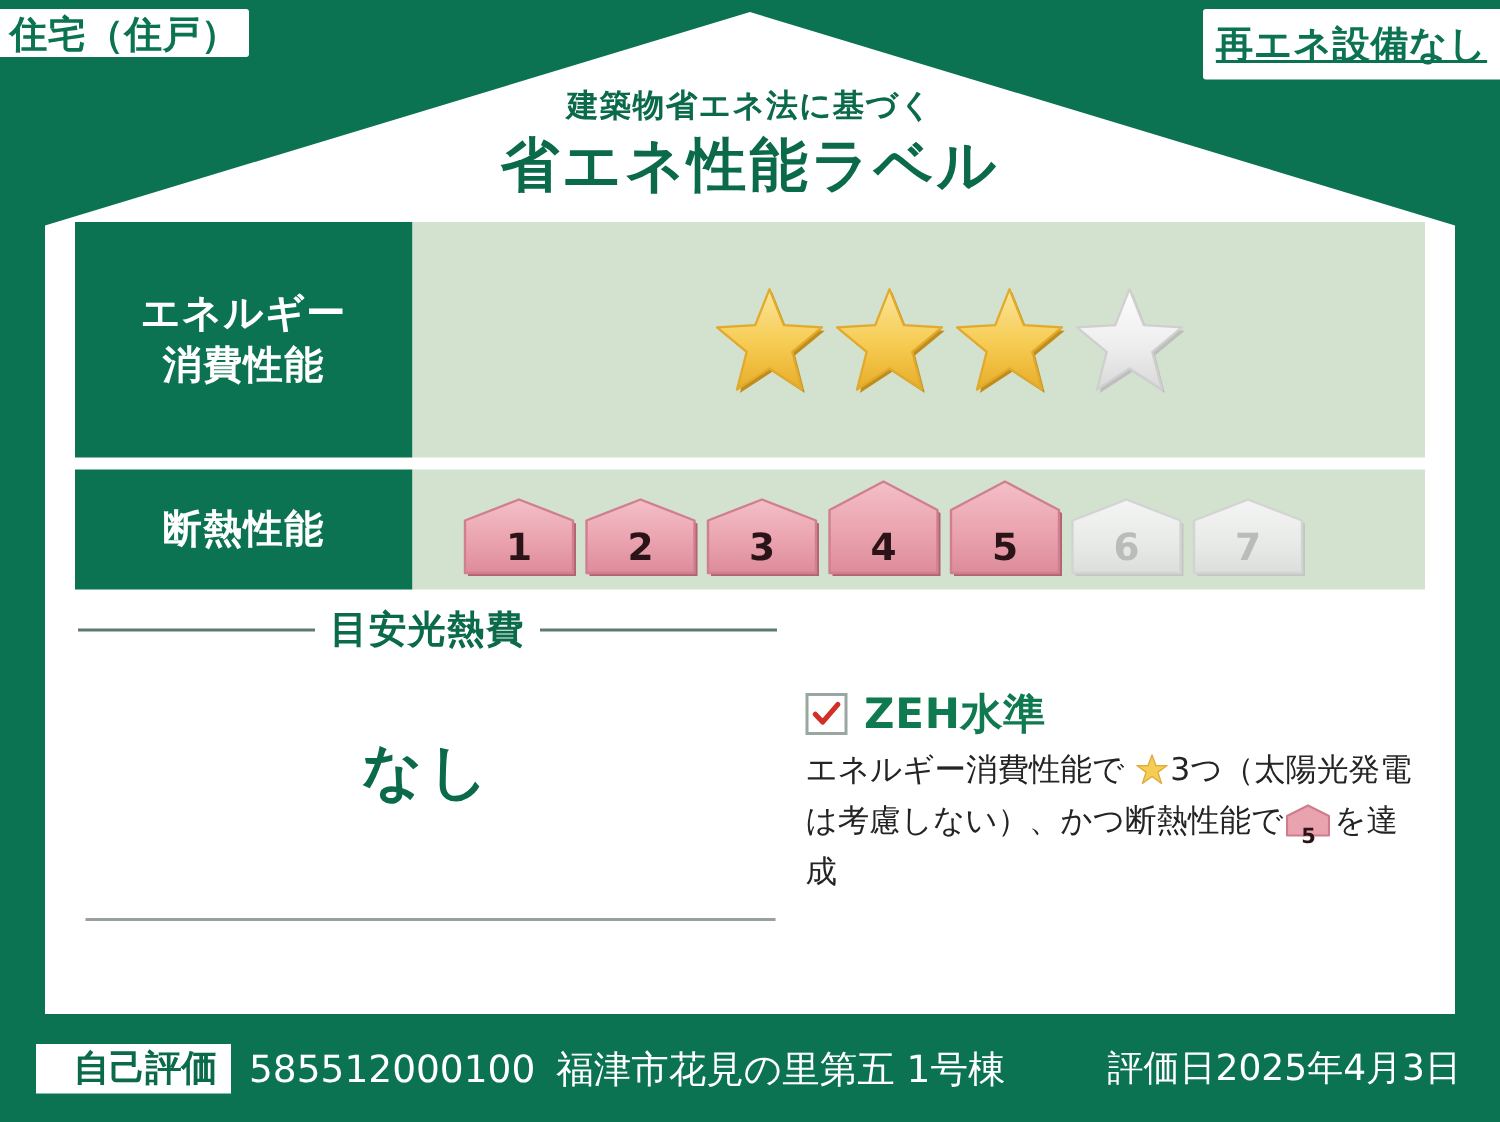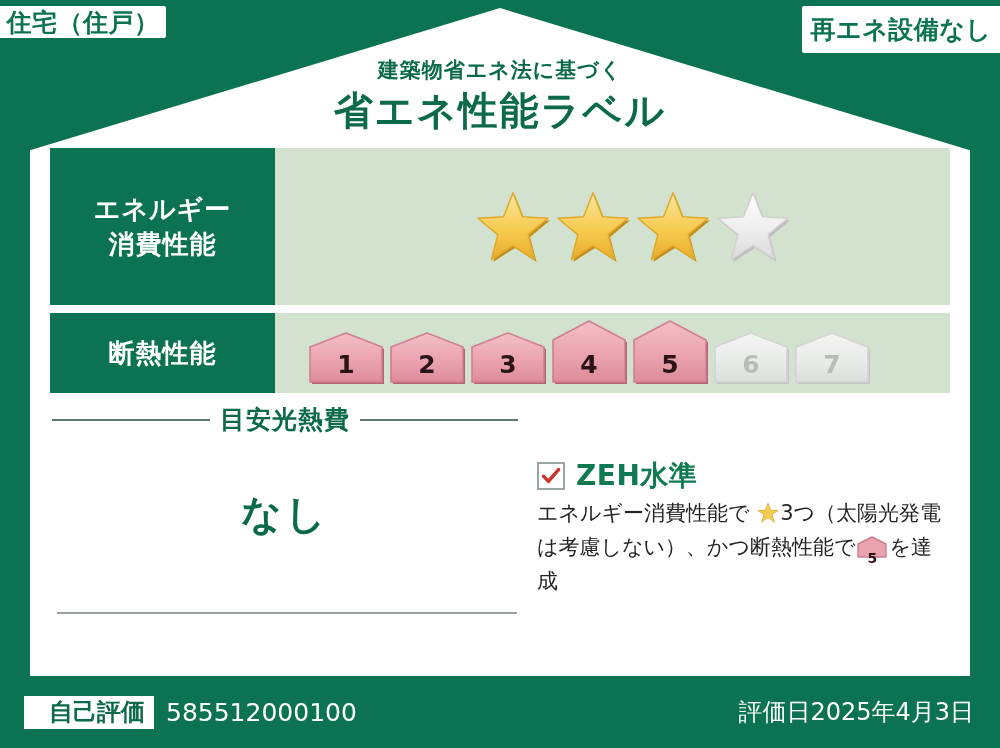--- a/index.html
+++ b/index.html
@@ -53,20 +53,21 @@
     height: 32px;
     border-top-right-radius: 2px;
     border-bottom-right-radius: 2px;
   }
   .badge-right {
     right: 0px;
     width: 198px;
     height: 47px;
     border-top-left-radius: 2px;
     border-bottom-left-radius: 2px;
+    text-decoration: underline;
   }
 
   
   .title-wrap {
     position: absolute;
     top: 58px;
     left: 0;
     width: 100%;
     text-align: center;
     z-index: 4;
@@ -479,18 +480,19 @@
           <polygon points="1,21 1,8 15,1 29,8 29,21" fill="#e8a3ae" stroke="#cf7d8c" stroke-width="1.4" stroke-linejoin="round"></polygon>
         </svg>
         <span class="g-num">5</span></span><span>を達成</span>
     </div>
   </div>
 
   <div class="footer">
     <div class="footer-inner">
       <span class="self-eval">自己評価</span>
       <span class="footer-id">585512000100</span>
+      <span class="footer-addr">福津市花見の里第五 1号棟</span>
       <span class="footer-spacer"></span>
       <span class="footer-date">評価日2025年4月3日</span>
     </div>
   </div>
 
 </div>
 
 </body></html>

